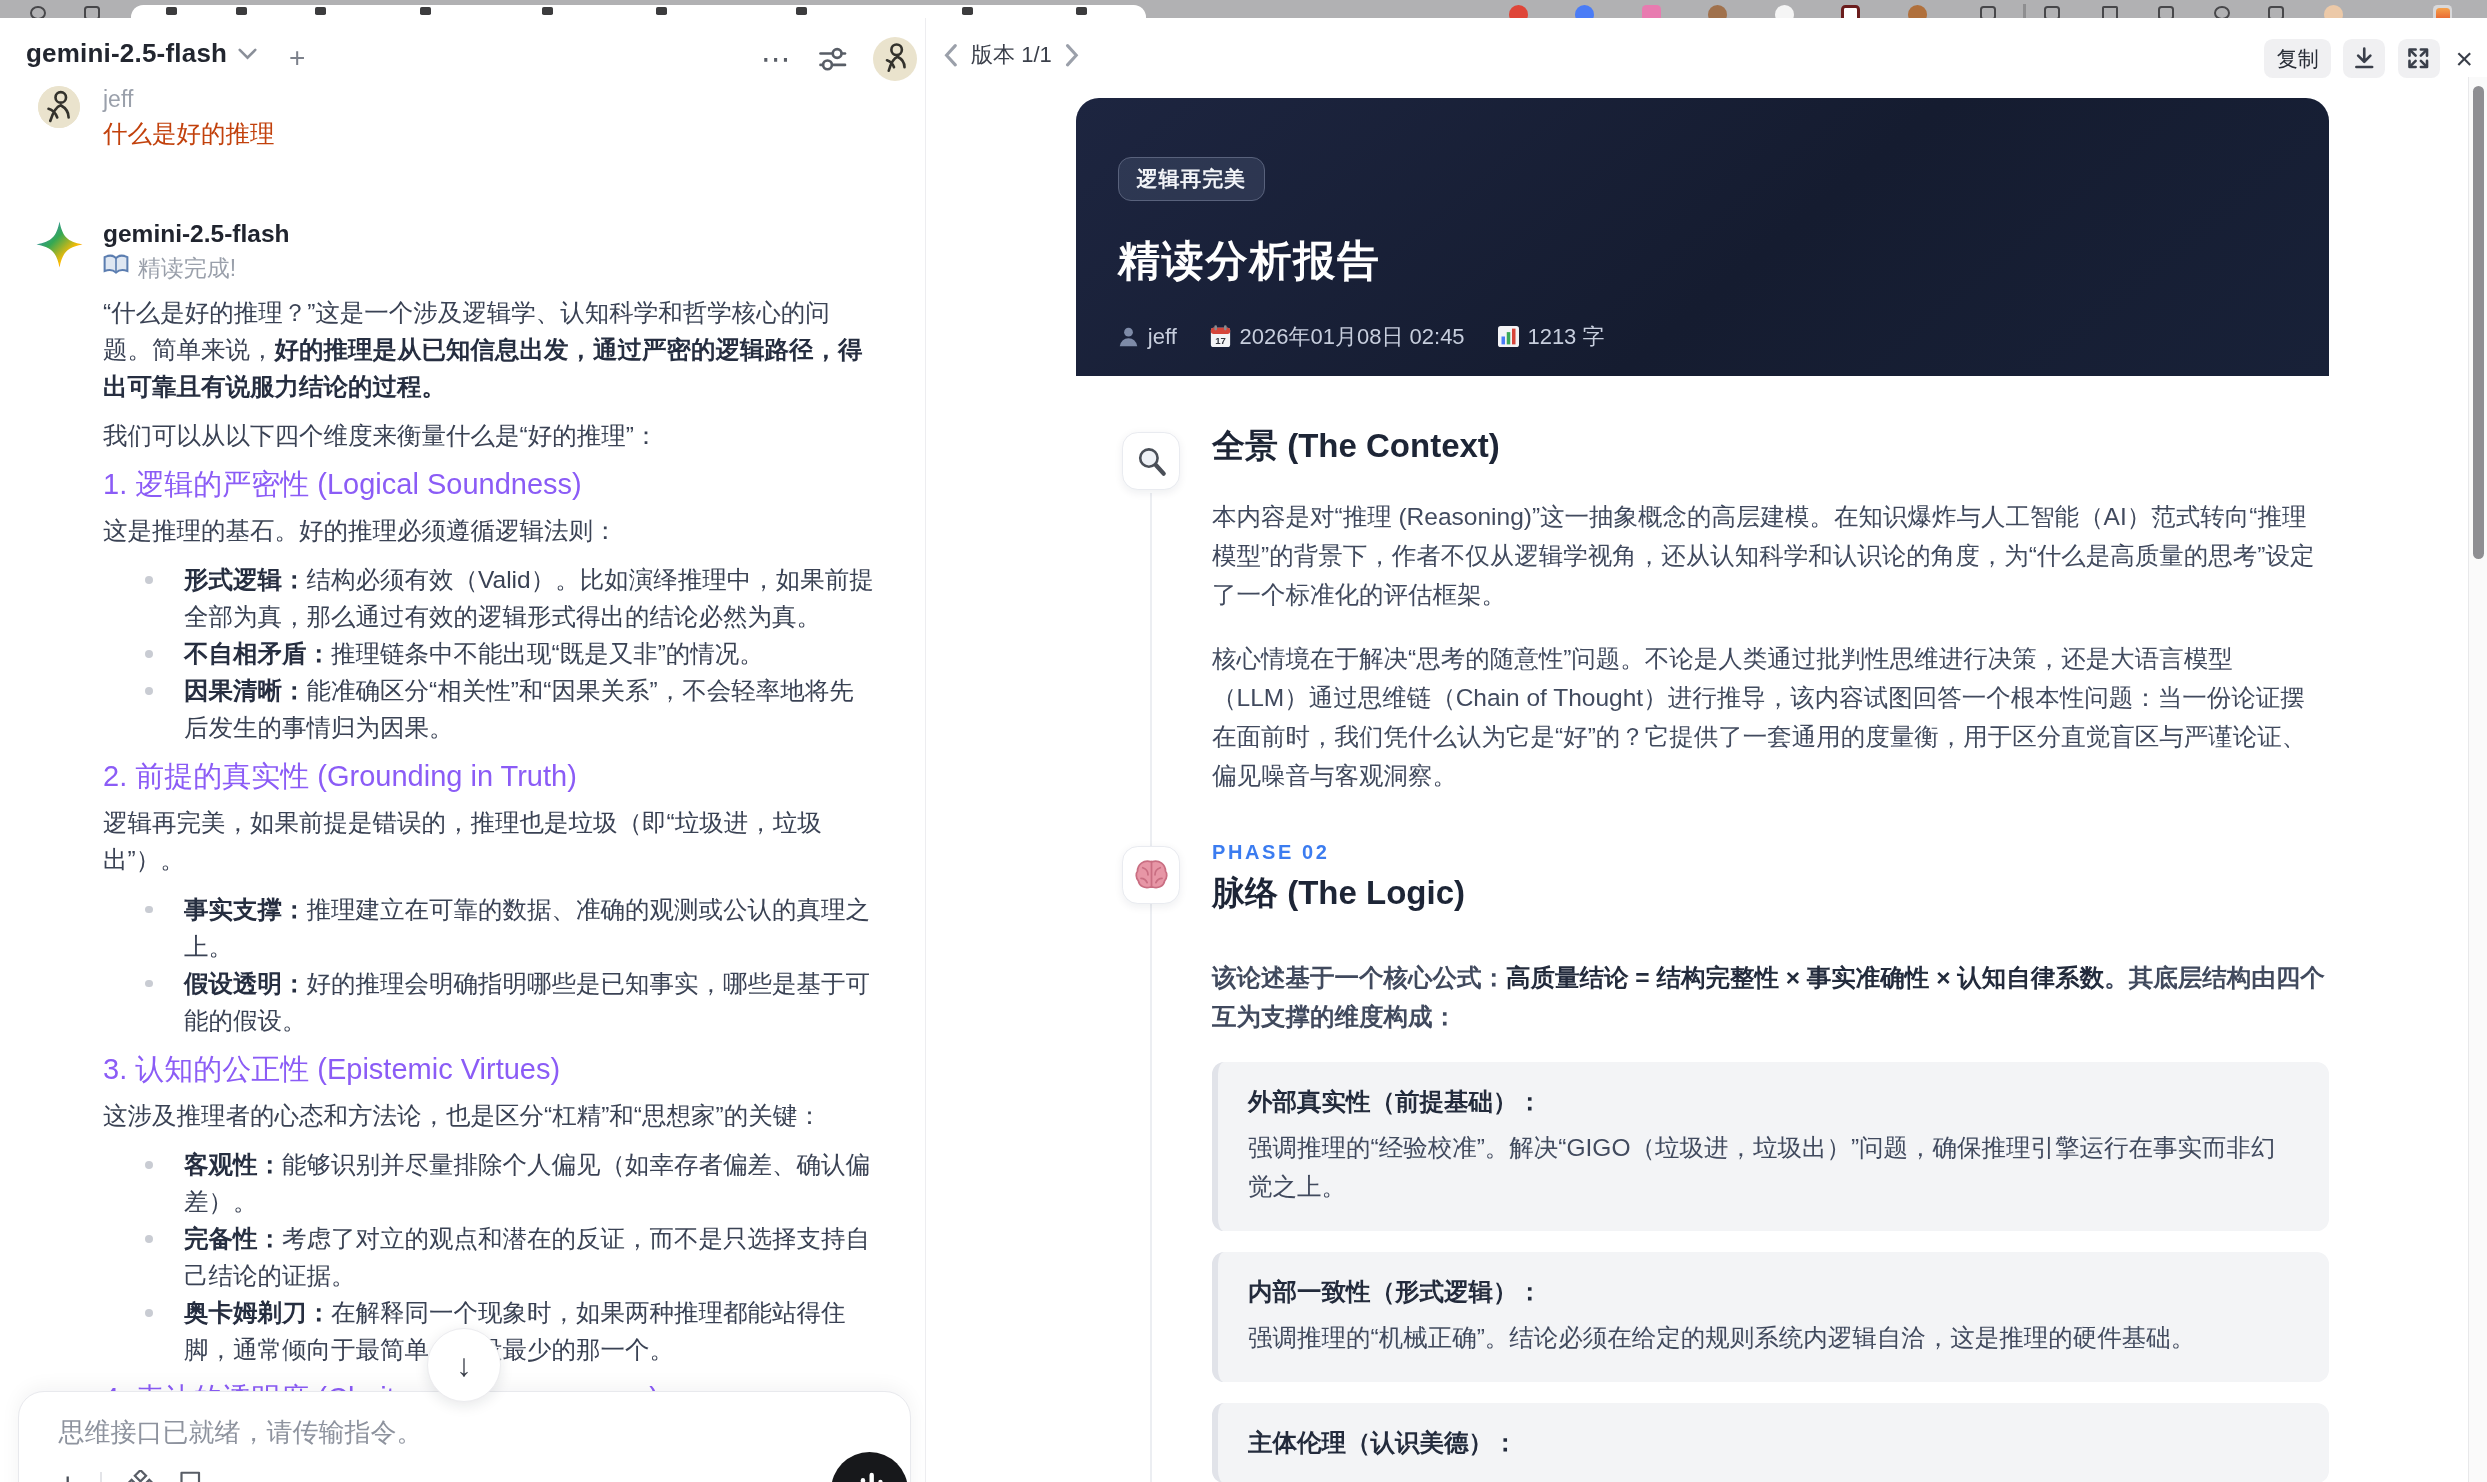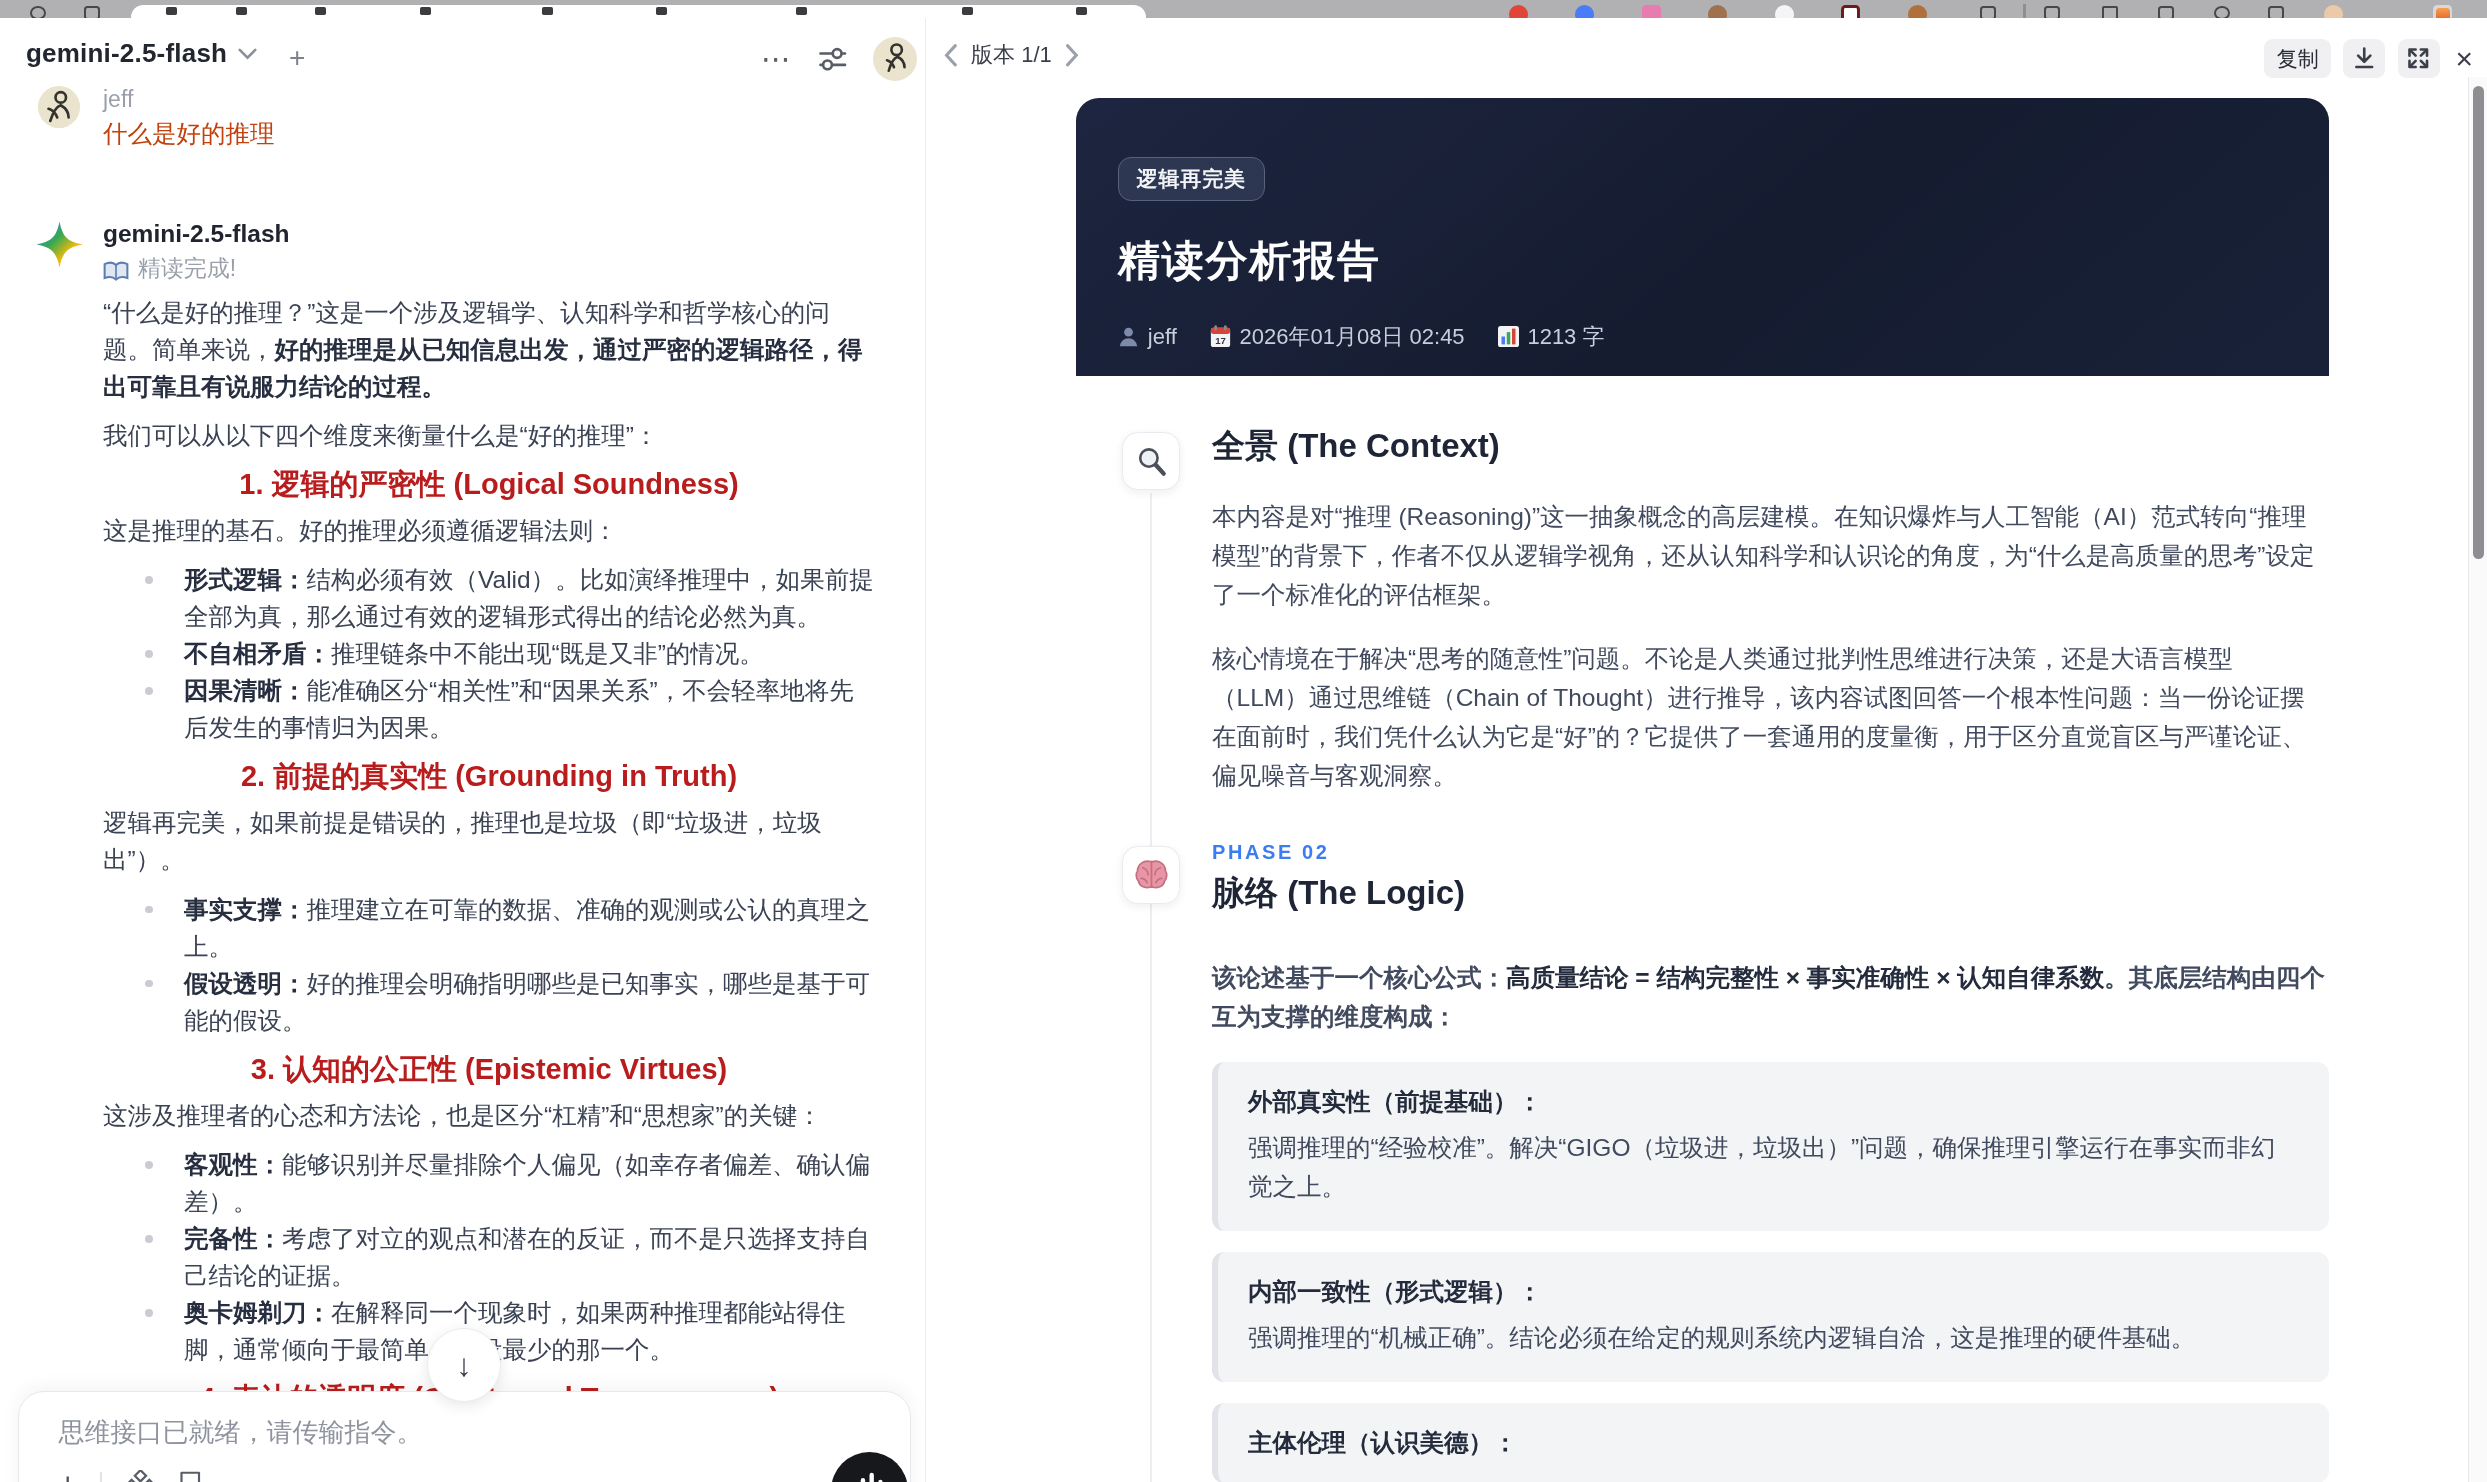--- a/index.html
+++ b/index.html
@@ -35,25 +35,25 @@
   
   .left-panel { position:absolute; left:0; top:17.5px; width:926px; height:1465px; border-right:0.9px solid #ededf0; background:#fff; }
   
   .chat { position:absolute; left:0; top:84px; width:910px; }
   .msg { position:relative; padding-left:103px; padding-right:35px; }
   .msg .avatar { position:absolute; left:38px; top:1.8px; width:42px; height:42px; border-radius:50%; background:#eae3cd; overflow:hidden; }
   .msg .name { font-size:23px; color:#9aa0ab; line-height:30px; }
   .msg .name.bold { color:#20242e; font-weight:700; font-size:24.5px; line-height:31.5px; }
   .msg .utext { font-size:24.5px; color:#c2410c; line-height:35px; margin-top:2px; }
   .assistant { margin-top:67px; }
-  .status-line { display:flex; align-items:flex-end; gap:8.8px; margin-top:3.5px; font-size:23px; color:#9aa0ab; line-height:30px; }
+  .status-line { display:flex; align-items:flex-start; gap:8.8px; margin-top:3.5px; font-size:23px; color:#9aa0ab; line-height:30px; }
   .md { margin-top:10.5px; font-size:24.5px; color:#3a4254; line-height:37px; }
   .md p { margin:0 0 12.3px 0; }
   .md b { color:#262e40; }
-  .md h3 { font-size:29px; font-weight:700; color:#b91c1c; margin:12.3px 0 8.8px 0; line-height:37px;text-align:center; }
+  .md h3 { font-size:29px; font-weight:400; color:#8b5cf6; margin:12.3px 0 8.8px 0; line-height:37px; }
   .md ul { list-style:none; margin:0 0 12.3px 0; padding:0; }
   .md li { position:relative; padding-left:81px; margin:0; }
   .md li .dot { position:absolute; left:42px; top:15px; width:7.9px; height:7.9px; border-radius:50%; background:#c9ccd3; }
   
   .scroll-down { position:absolute; left:427px; top:1328px; width:74px; height:74px; border-radius:50%; background:#fff; border:0.9px solid #ececef; box-shadow:0 3.5px 14px rgba(20,25,40,0.10); display:flex; align-items:center; justify-content:center; z-index:6; font-size:31.5px; color:#3a3f4a; }
   
   .composer { position:absolute; left:17.5px; top:1391px; width:893px; height:131px; background:#fff; border:1.8px solid #e8e9ed; border-radius:26px; box-shadow:0 -3.5px 19px rgba(20,25,40,0.05); z-index:5; }
   .composer .ph { position:absolute; left:40px; top:23px; font-size:26px; color:#8e939e; }
   .composer .tools { position:absolute; left:40px; top:77px; display:flex; align-items:center; gap:23px; }
   .composer .plus { font-size:31.5px; color:#4a4f58; line-height:31.5px; }

